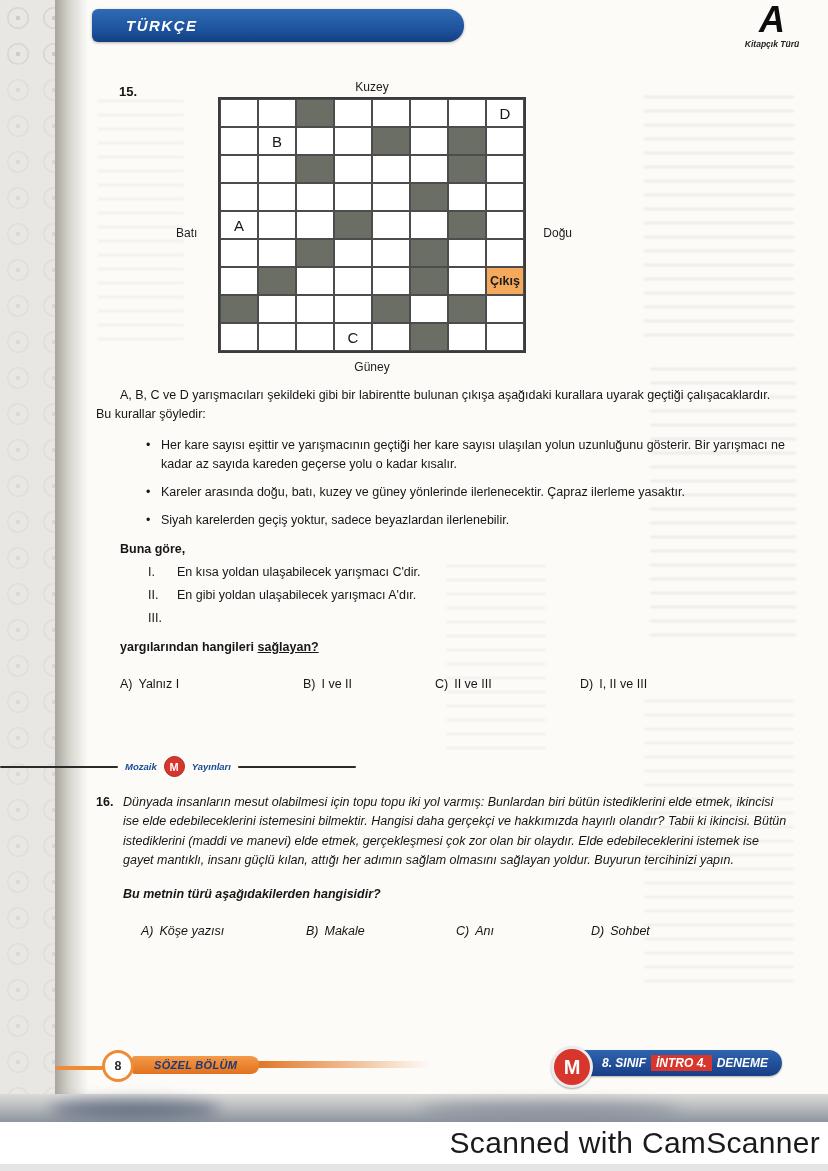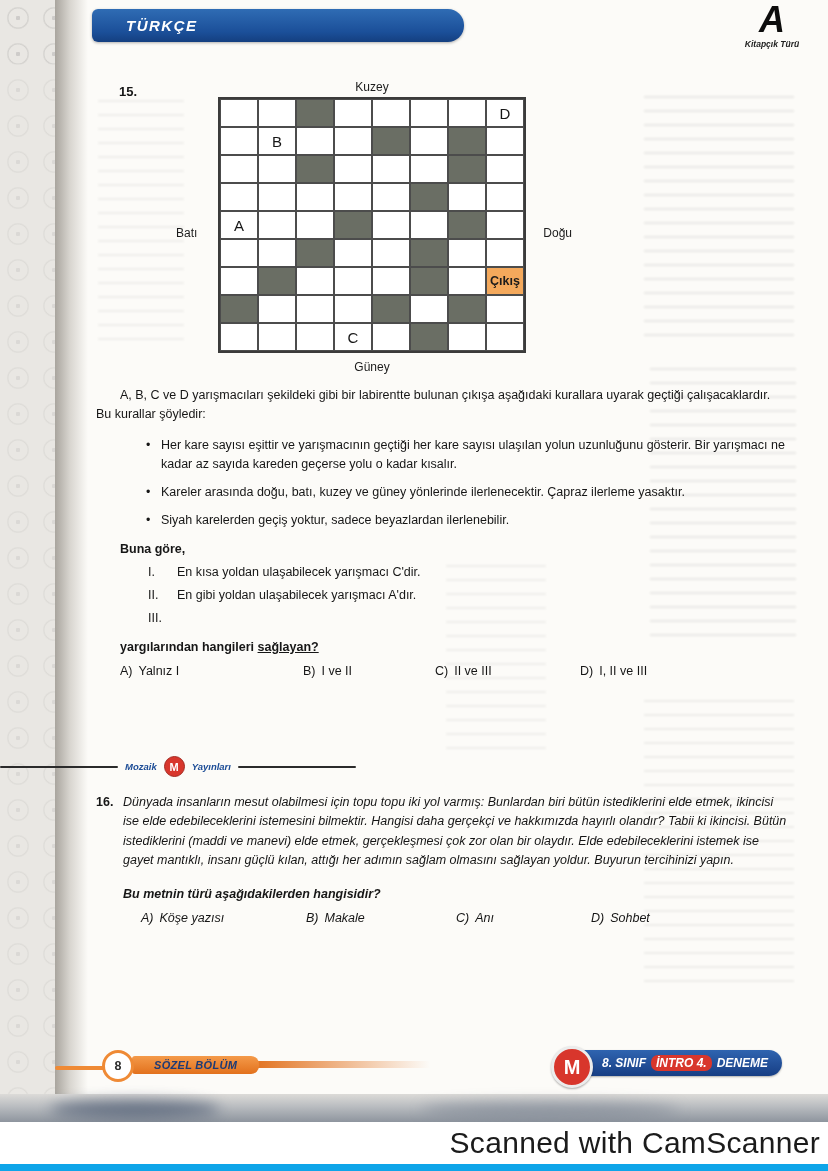--- a/index.html
+++ b/index.html
@@ -1,16 +1,16 @@
 <!DOCTYPE html>
 <html><head>
 <meta charset="utf-8">
 <style>
   html,body{margin:0;padding:0;background:#fff;}
-  .canvas{position:relative;width:828px;height:1171px;background:#0ea5e9;overflow:hidden;
+  .canvas{position:relative;width:828px;height:1171px;background:#e5e5e5;overflow:hidden;
           font-family:"Liberation Sans",sans-serif;color:#161616;}
   
   .photo{position:absolute;left:0;top:0;width:828px;height:1122px;background:#e9e7e3;}
   .pattern{position:absolute;background-image:
       radial-gradient(circle, rgba(140,140,140,.16) 2px, transparent 2.5px),
       radial-gradient(circle, transparent 9px, rgba(140,140,140,.13) 10px, transparent 11.5px);
       background-size:36px 36px;}
   .pattern.top{left:0;top:0;width:828px;height:64px;}
   .pattern.left{left:0;top:0;width:88px;height:1096px;}
   .edge{position:absolute;left:55px;top:0;width:33px;height:1096px;
@@ -49,21 +49,21 @@
   .q15-body{position:absolute;left:96px;top:386px;width:692px;font-size:12.5px;line-height:1.52;}
   .intro{margin:0;text-indent:24px;}
   .bullets{margin-top:12px;}
   .bullet{display:flex;margin:0 0 9px 50px;}
   .b-dot{width:15px;flex:none;}
   .lead{font-weight:bold;margin:10px 0 3px 24px;}
   .stmt{display:flex;margin:4px 0 4px 52px;}
   .stmt .roman{width:29px;flex:none;}
   .question{font-weight:bold;margin:10px 0 0 24px;}
   .question .ul{text-decoration:underline;}
-  .opts{position:relative;height:20px;margin-top:5px;}
+  .opts{position:relative;height:20px;margin-top:18px;}
   .opt{position:absolute;top:0;white-space:nowrap;font-size:12.5px;}
   .olabel{margin-right:6px;}
   
   .divider{position:absolute;left:0;top:756px;width:828px;display:flex;align-items:center;justify-content:flex-start;gap:7px;}
   .dline{width:118px;height:2px;background:#2b2b2b;border-radius:1px;}
   .dbrand{font-size:9.5px;font-weight:bold;font-style:italic;color:#1c4c96;}
   .dlogo{width:19px;height:19px;border-radius:50%;background:#d8362c;border:1.5px solid #a32a22;
          color:#fff;font-weight:bold;font-size:11px;display:flex;align-items:center;justify-content:center;}
   
   .q16{position:absolute;left:96px;top:793px;width:694px;display:flex;font-size:12.5px;line-height:1.55;}
@@ -82,21 +82,21 @@
       color:#1d3a75;letter-spacing:.3px;z-index:1;}
   .sozel-tail{position:absolute;left:252px;top:1061px;width:178px;height:7px;
       background:linear-gradient(90deg,#e2711d,rgba(240,160,90,0));}
   .m-foot{position:absolute;left:551px;top:1046px;width:36px;height:36px;border-radius:50%;
       background:#d8362c;border:3px solid #ececec;color:#fff;font-weight:bold;font-size:20px;
       display:flex;align-items:center;justify-content:center;z-index:2;box-shadow:0 1px 2px rgba(0,0,0,.3);}
   .exam{position:absolute;left:580px;top:1050px;height:26px;padding:0 14px 0 22px;
       background:linear-gradient(180deg,#2f64b0,#173e84);border-radius:4px 13px 13px 4px;
       display:flex;align-items:center;gap:5px;color:#fff;font-weight:bold;font-style:italic;
       font-size:12px;white-space:nowrap;box-shadow:0 1px 2px rgba(0,0,0,.3);}
-  .exam .hl{background:#d8362c;border-radius:7px;padding:1px 5px;}
+  .exam .hl{background:#d8362c;border-radius:0;padding:1px 5px;}
   
   .scan-bottom{position:absolute;left:0;top:1094px;width:828px;height:28px;
       background:linear-gradient(180deg,#dcdbd8 0%,#b9bcc0 45%,#8e959e 100%);}
   .smudge{position:absolute;filter:blur(7px);opacity:.65;border-radius:50%;}
   .s1{left:50px;top:1100px;width:170px;height:18px;background:#3d4c66;}
   .s2{left:420px;top:1102px;width:260px;height:16px;background:#6c7686;opacity:.5;}
   .camscanner{position:absolute;left:0;top:1122px;width:828px;height:42px;background:#fff;
       display:flex;align-items:center;justify-content:flex-end;padding-right:8px;box-sizing:border-box;
       font-size:30px;color:#1b1b1b;letter-spacing:.3px;}
 </style>

